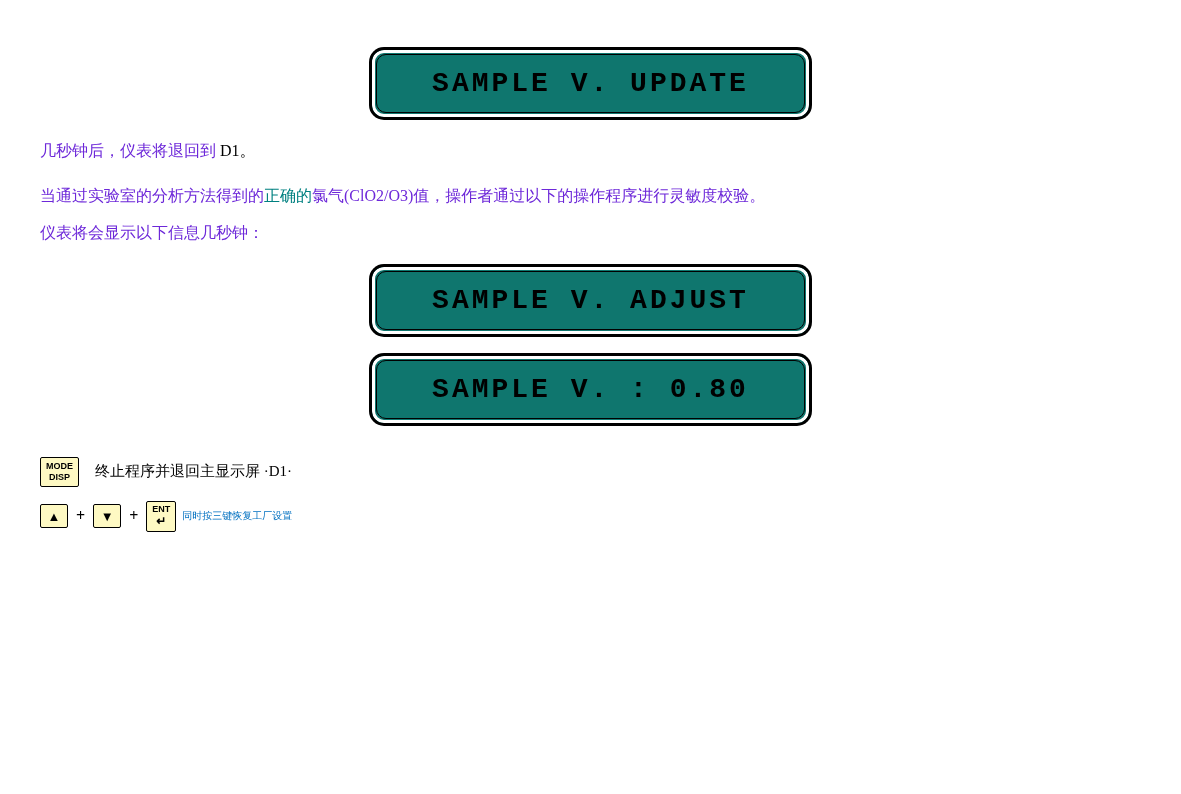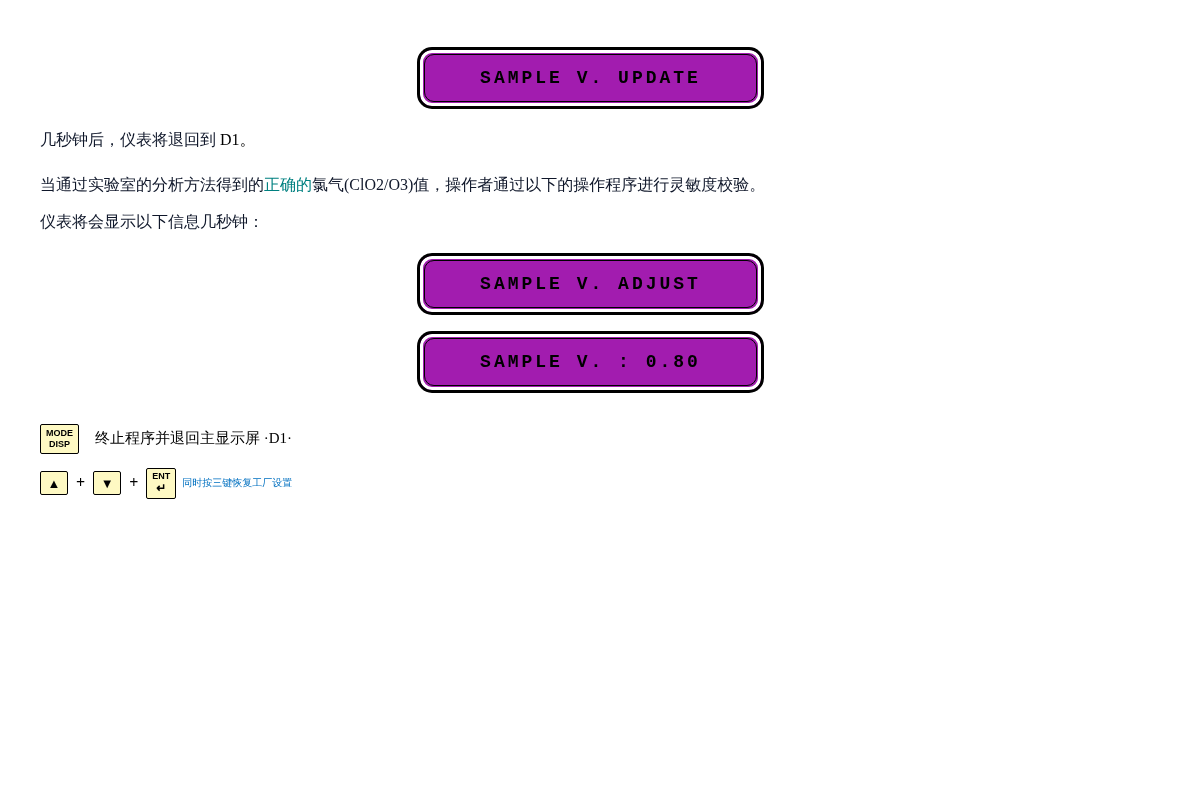--- a/index.html
+++ b/index.html
@@ -11,40 +11,40 @@
       padding: 30px 40px;
       width: 1181px;
       min-height: 794px;
     }
 
     .text-block {
       line-height: 1.7;
       margin-bottom: 10px;
     }
 
-    .text-purple { color: #0f172a; }
+    .text-purple { color: #6d28d9; }
     .text-teal { color: #008080; }
     .text-black { color: #000000; }
 
     .display-box-container {
       display: flex;
       justify-content: center;
       margin: 18px 0 18px 0;
     }
 
     .display-box {
       border: 2.5px solid #000;
       border-radius: 14px;
       padding: 18px 60px;
       font-family: 'Courier New', Courier, monospace;
-      font-size: 18px;
+      font-size: 28px;
       font-weight: bold;
       letter-spacing: 3px;
       color: #000;
-      background: #a21caf;
+      background: #0f766e;
       box-shadow: inset 0 0 0 3px #fff, 0 0 0 1px #000;
       position: relative;
     }
 
     .display-box::before {
       content: '';
       position: absolute;
       top: 4px; left: 4px; right: 4px; bottom: 4px;
       border: 1.5px solid #000;
       border-radius: 10px;

